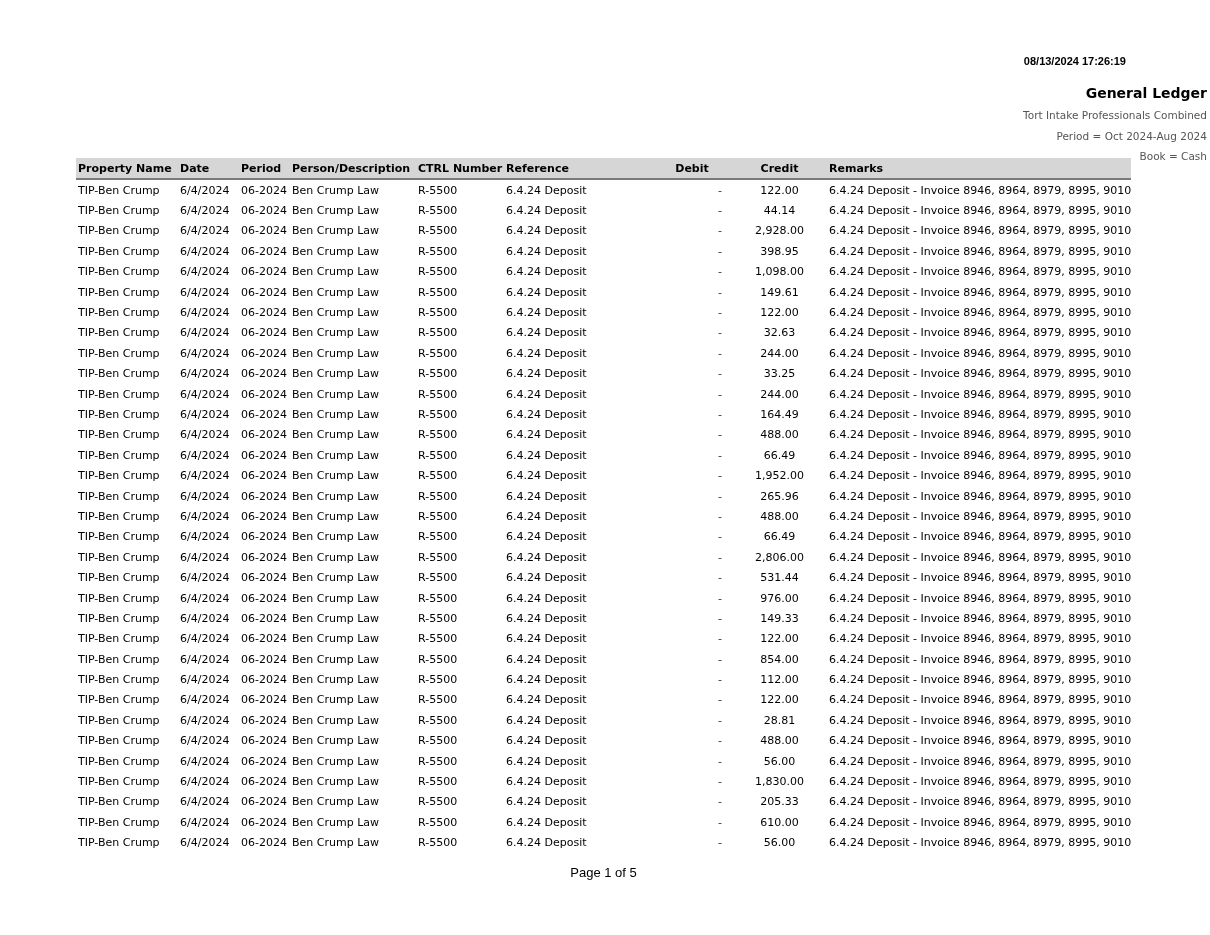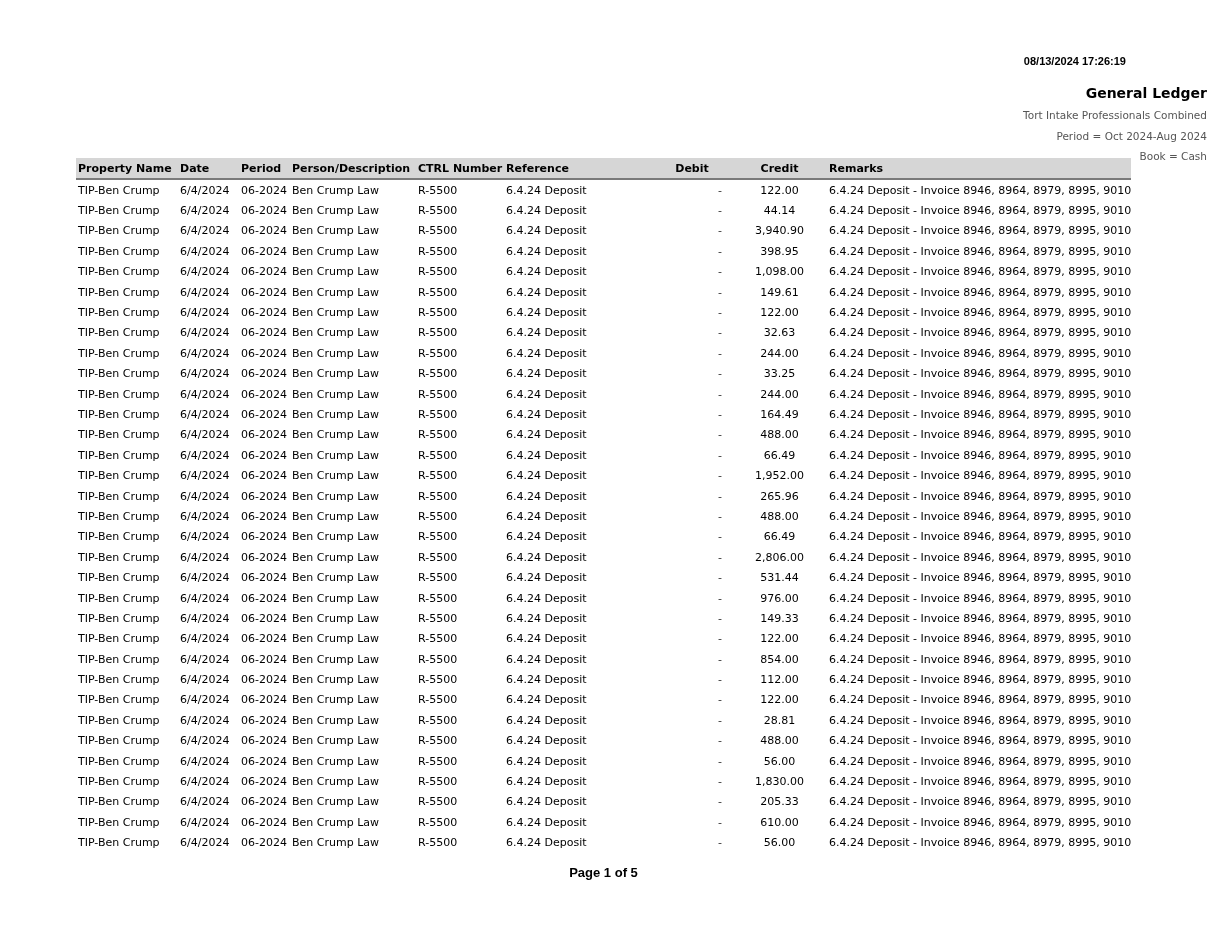--- a/index.html
+++ b/index.html
@@ -11,21 +11,21 @@
   .title { font-weight: bold; font-size: 14px; line-height: 18px; margin-bottom: 3px; }
   .sub { font-size: 10.5px; color: #555; line-height: 20.5px; }
   table { position: absolute; left: 76px; top: 158px; width: 1055px; border-collapse: collapse;
           font-size: 11px; table-layout: fixed; }
   thead tr { background: #d6d6d6; }
   th { font-weight: bold; text-align: left; height: 20px; padding: 0 2px; border-bottom: 2px solid #7a7a7a; white-space: nowrap; }
   td { height: 20.4px; padding: 0 2px; white-space: nowrap; }
   th.r, td.r { text-align: center; }
   td.dash { text-align: right; padding-right: 10px; color: #333; }
   .footer { position: absolute; left: 0; width: 1207px; top: 865px; text-align: center;
-            font-family: "Liberation Sans", sans-serif; font-weight: bold; font-size: 13px; }
+            font-family: "Liberation Sans", sans-serif; font-weight: normal; font-size: 13px; }
 </style>
 </head>
 <body>
 
 <div class="timestamp">08/13/2024 17:26:19</div>
 
 <div class="header">
   <div class="title">General Ledger</div>
   <div class="sub">Tort Intake Professionals Combined</div>
   <div class="sub">Period = Oct 2024-Aug 2024</div>
@@ -81,21 +81,21 @@
         <td>6.4.24 Deposit - Invoice 8946, 8964, 8979, 8995, 9010</td>
       </tr>
       <tr>
         <td>TIP-Ben Crump</td>
         <td>6/4/2024</td>
         <td>06-2024</td>
         <td>Ben Crump Law</td>
         <td>R-5500</td>
         <td>6.4.24 Deposit</td>
         <td class="dash">-</td>
-        <td class="r">3,940.90</td>
+        <td class="r">2,928.00</td>
         <td>6.4.24 Deposit - Invoice 8946, 8964, 8979, 8995, 9010</td>
       </tr>
       <tr>
         <td>TIP-Ben Crump</td>
         <td>6/4/2024</td>
         <td>06-2024</td>
         <td>Ben Crump Law</td>
         <td>R-5500</td>
         <td>6.4.24 Deposit</td>
         <td class="dash">-</td>

